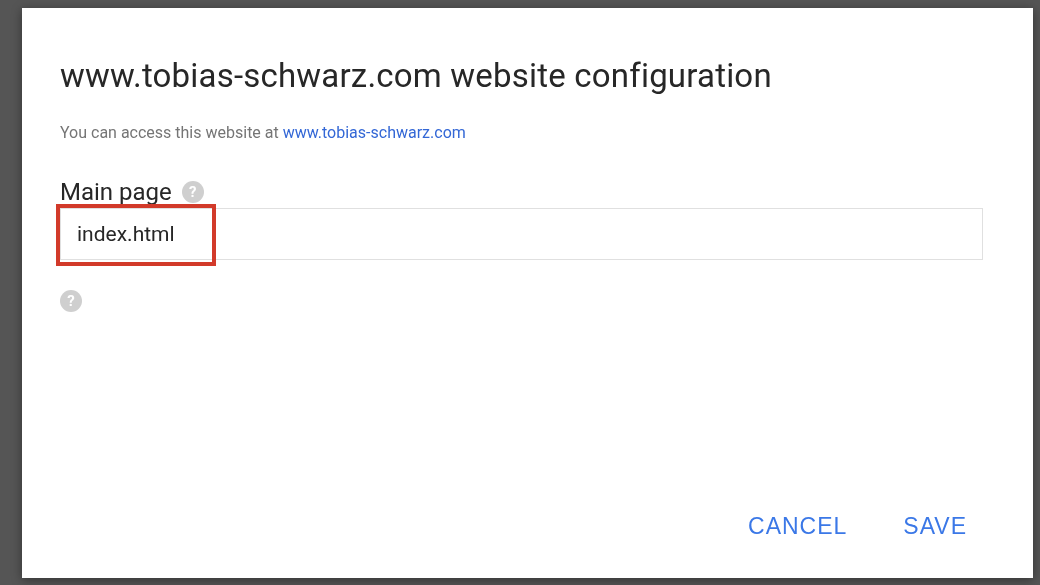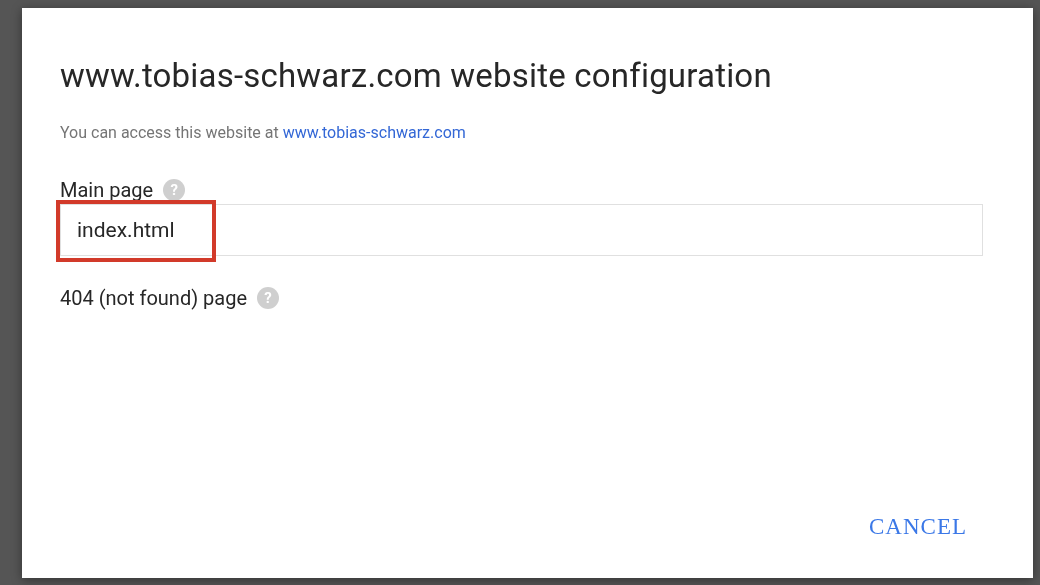--- a/index.html
+++ b/index.html
@@ -46,21 +46,21 @@
     .field-group {
       margin-bottom: 30px;
     }
     .field-label-row {
       display: flex;
       align-items: center;
       gap: 10px;
       margin-bottom: 2px;
     }
     .field-label {
-      font-size: 20px;
+      font-size: 24px;
       color: #272727;
       font-weight: 400;
     }
     .help-icon {
       width: 22px;
       height: 22px;
       border-radius: 50%;
       background: #cfcfcf;
       color: #fff;
       display: inline-flex;
@@ -96,21 +96,21 @@
     .actions {
       margin-top: auto;
       display: flex;
       justify-content: flex-end;
       gap: 48px;
       padding-right: 12px;
     }
     .btn {
       background: none;
       border: none;
-      font-family: Liberation Serif, serif;
+      font-family: Liberation Sans, sans-serif;
       font-size: 23px;
       font-weight: 500;
       color: #3b78e7;
       letter-spacing: 1px;
       cursor: pointer;
       padding: 6px 4px;
     }
   </style>
 </head>
 <body>
@@ -129,22 +129,22 @@
       <span class="help-icon">?</span>
     </div>
     <div class="highlight-wrap">
       <input class="field-input" value="index.html" style="">
       <div class="highlight-box"></div>
     </div>
   </div>
 
   <div class="field-group">
     <div class="field-label-row">
-      <span class="field-label">404 (not found) page</span>
       <span class="help-icon">?</span>
     </div>
   </div>
 
   <div class="actions">
     <button class="btn">CANCEL</button>
+    <button class="btn">SAVE</button>
   </div>
 
 </div>
 
 </body></html>

